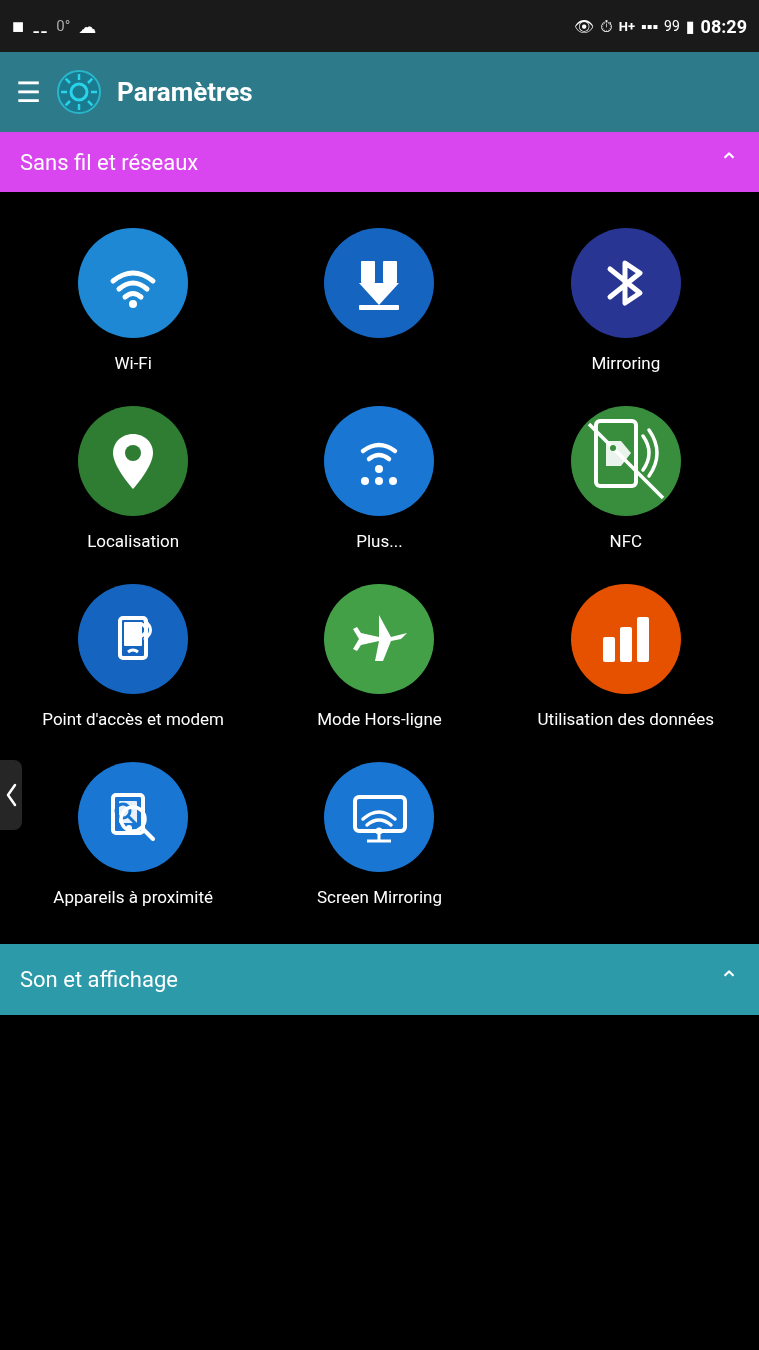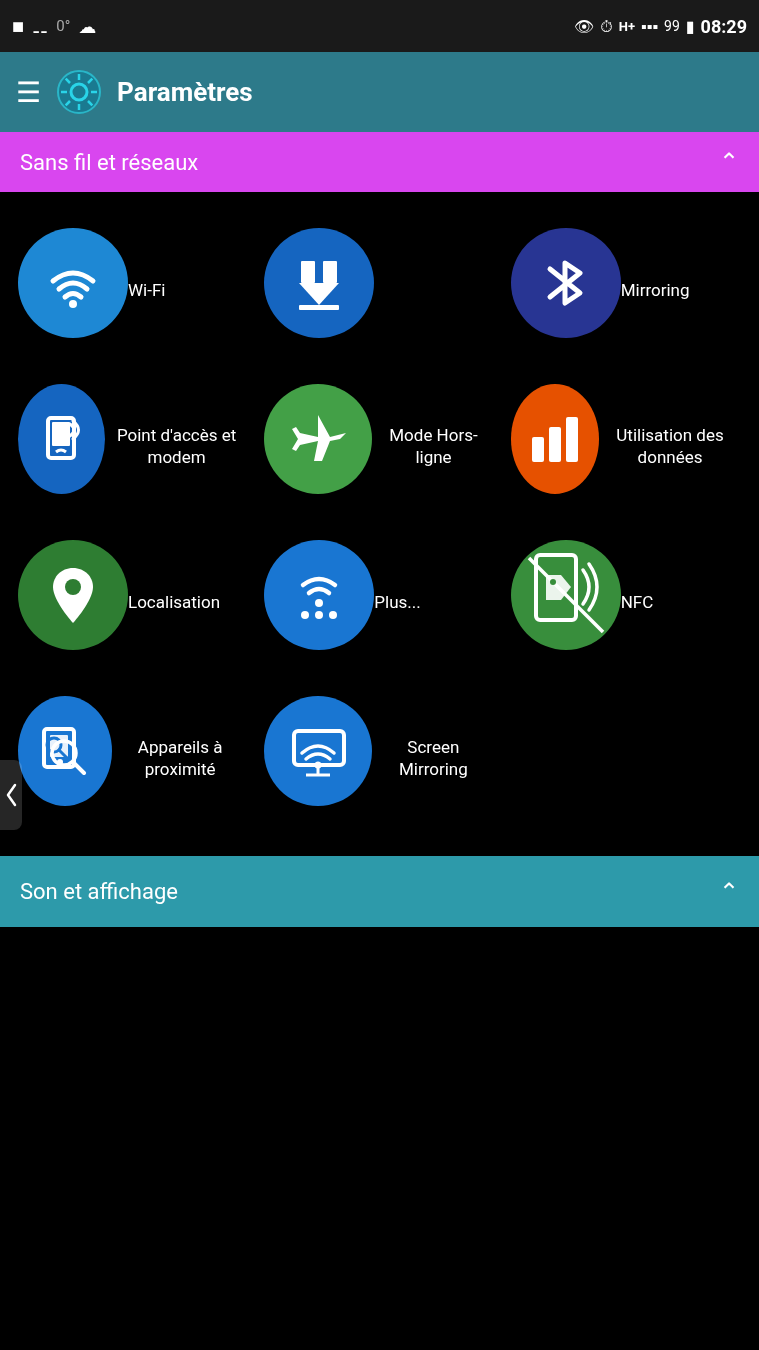--- a/index.html
+++ b/index.html
@@ -94,21 +94,21 @@
       background: #000;
       padding: 20px 10px;
     }
     .grid {
       display: grid;
       grid-template-columns: repeat(3, 1fr);
       gap: 10px 0;
     }
     .grid-item {
       display: flex;
-      flex-direction: row;
+      flex-direction: column;
       align-items: center;
       padding: 16px 8px;
       cursor: pointer;
     }
     .icon-circle {
       width: 110px;
       height: 110px;
       border-radius: 50%;
       display: flex;
       align-items: center;
@@ -244,20 +244,71 @@
           <polyline points="12,18 42,42 27,52 27,12 42,22 12,46" fill="none" stroke="white" stroke-width="5" stroke-linejoin="round" stroke-linecap="round"></polyline>
         </svg>
       </div>
       <span class="grid-label">Mirroring</span>
     </div>
   </div>
 
   <div class="grid">
 
     <div class="grid-item">
+      <div class="icon-circle" style="background:#2e7d32;">
+        <svg width="60" height="65" viewBox="0 0 60 65">
+          <path d="M30 5 C18 5 10 14 10 24 C10 38 30 60 30 60 C30 60 50 38 50 24 C50 14 42 5 30 5 Z" fill="white"></path>
+          <circle cx="30" cy="24" r="8" fill="#2e7d32"></circle>
+        </svg>
+      </div>
+      <span class="grid-label">Localisation</span>
+    </div>
+
+    <div class="grid-item">
+      <div class="icon-circle" style="background:#1976d2;">
+        <svg width="65" height="65" viewBox="0 0 65 65">
+
+          <g fill="none" stroke="white" stroke-width="4.5" stroke-linecap="round">
+            <path d="M16 22 Q32 10 48 22"></path>
+            <path d="M22 30 Q32 22 42 30"></path>
+          </g>
+          <circle cx="32" cy="40" r="4" fill="white"></circle>
+          <circle cx="18" cy="52" r="4" fill="white"></circle>
+          <circle cx="32" cy="52" r="4" fill="white"></circle>
+          <circle cx="46" cy="52" r="4" fill="white"></circle>
+        </svg>
+      </div>
+      <span class="grid-label">Plus...</span>
+    </div>
+
+    <div class="grid-item">
+      <div class="icon-circle" style="background:#388e3c; position:relative; overflow:hidden;">
+
+        <svg width="110" height="110" viewBox="0 0 110 110" style="position:absolute; top:0; left:0;">
+
+          <rect x="25" y="15" width="40" height="65" rx="4" fill="none" stroke="white" stroke-width="4"></rect>
+
+          <g fill="none" stroke="white" stroke-width="3.5" stroke-linecap="round">
+            <path d="M72 30 Q84 47 72 64"></path>
+            <path d="M78 24 Q94 47 78 70"></path>
+          </g>
+
+          <line x1="18" y1="18" x2="92" y2="92" stroke="white" stroke-width="3.5"></line>
+
+          <path d="M35 35 L50 35 L60 47 L50 60 L35 60 Z" fill="white" opacity="0.9"></path>
+          <circle cx="42" cy="42" r="3" fill="#388e3c"></circle>
+        </svg>
+      </div>
+      <span class="grid-label">NFC</span>
+    </div>
+  </div>
+
+  <div class="grid">
+
+    <div class="grid-item">
       <div class="icon-circle" style="background:#1565c0;">
         <svg width="62" height="62" viewBox="0 0 62 62">
 
           <rect x="18" y="10" width="26" height="40" rx="3" fill="none" stroke="white" stroke-width="4"></rect>
           <rect x="22" y="14" width="18" height="24" fill="white" rx="1"></rect>
           <g fill="none" stroke="white" stroke-width="3">
             <path d="M26 44 Q31 40 36 44"></path>
           </g>
 
           <g fill="none" stroke="white" stroke-width="3" stroke-linecap="round">
@@ -287,71 +338,20 @@
           <rect x="44" y="10" width="12" height="45" fill="white" rx="2"></rect>
         </svg>
       </div>
       <span class="grid-label">Utilisation des données</span>
     </div>
   </div>
 
   <div class="grid">
 
     <div class="grid-item">
-      <div class="icon-circle" style="background:#2e7d32;">
-        <svg width="60" height="65" viewBox="0 0 60 65">
-          <path d="M30 5 C18 5 10 14 10 24 C10 38 30 60 30 60 C30 60 50 38 50 24 C50 14 42 5 30 5 Z" fill="white"></path>
-          <circle cx="30" cy="24" r="8" fill="#2e7d32"></circle>
-        </svg>
-      </div>
-      <span class="grid-label">Localisation</span>
-    </div>
-
-    <div class="grid-item">
-      <div class="icon-circle" style="background:#1976d2;">
-        <svg width="65" height="65" viewBox="0 0 65 65">
-
-          <g fill="none" stroke="white" stroke-width="4.5" stroke-linecap="round">
-            <path d="M16 22 Q32 10 48 22"></path>
-            <path d="M22 30 Q32 22 42 30"></path>
-          </g>
-          <circle cx="32" cy="40" r="4" fill="white"></circle>
-          <circle cx="18" cy="52" r="4" fill="white"></circle>
-          <circle cx="32" cy="52" r="4" fill="white"></circle>
-          <circle cx="46" cy="52" r="4" fill="white"></circle>
-        </svg>
-      </div>
-      <span class="grid-label">Plus...</span>
-    </div>
-
-    <div class="grid-item">
-      <div class="icon-circle" style="background:#388e3c; position:relative; overflow:hidden;">
-
-        <svg width="110" height="110" viewBox="0 0 110 110" style="position:absolute; top:0; left:0;">
-
-          <rect x="25" y="15" width="40" height="65" rx="4" fill="none" stroke="white" stroke-width="4"></rect>
-
-          <g fill="none" stroke="white" stroke-width="3.5" stroke-linecap="round">
-            <path d="M72 30 Q84 47 72 64"></path>
-            <path d="M78 24 Q94 47 78 70"></path>
-          </g>
-
-          <line x1="18" y1="18" x2="92" y2="92" stroke="white" stroke-width="3.5"></line>
-
-          <path d="M35 35 L50 35 L60 47 L50 60 L35 60 Z" fill="white" opacity="0.9"></path>
-          <circle cx="42" cy="42" r="3" fill="#388e3c"></circle>
-        </svg>
-      </div>
-      <span class="grid-label">NFC</span>
-    </div>
-  </div>
-
-  <div class="grid">
-
-    <div class="grid-item">
       <div class="icon-circle" style="background:#1976d2;">
         <svg width="65" height="65" viewBox="0 0 65 65">
 
           <rect x="12" y="10" width="30" height="38" rx="3" fill="none" stroke="white" stroke-width="4"></rect>
           <rect x="18" y="16" width="18" height="22" fill="white" rx="1" opacity="0.9"></rect>
           <circle cx="28" cy="43" r="3" fill="white"></circle>
 
           <circle cx="22" cy="26" r="7" fill="none" stroke="#1976d2" stroke-width="3"></circle>
           <line x1="27" y1="31" x2="35" y2="39" stroke="#1976d2" stroke-width="3" stroke-linecap="round"></line>
 

